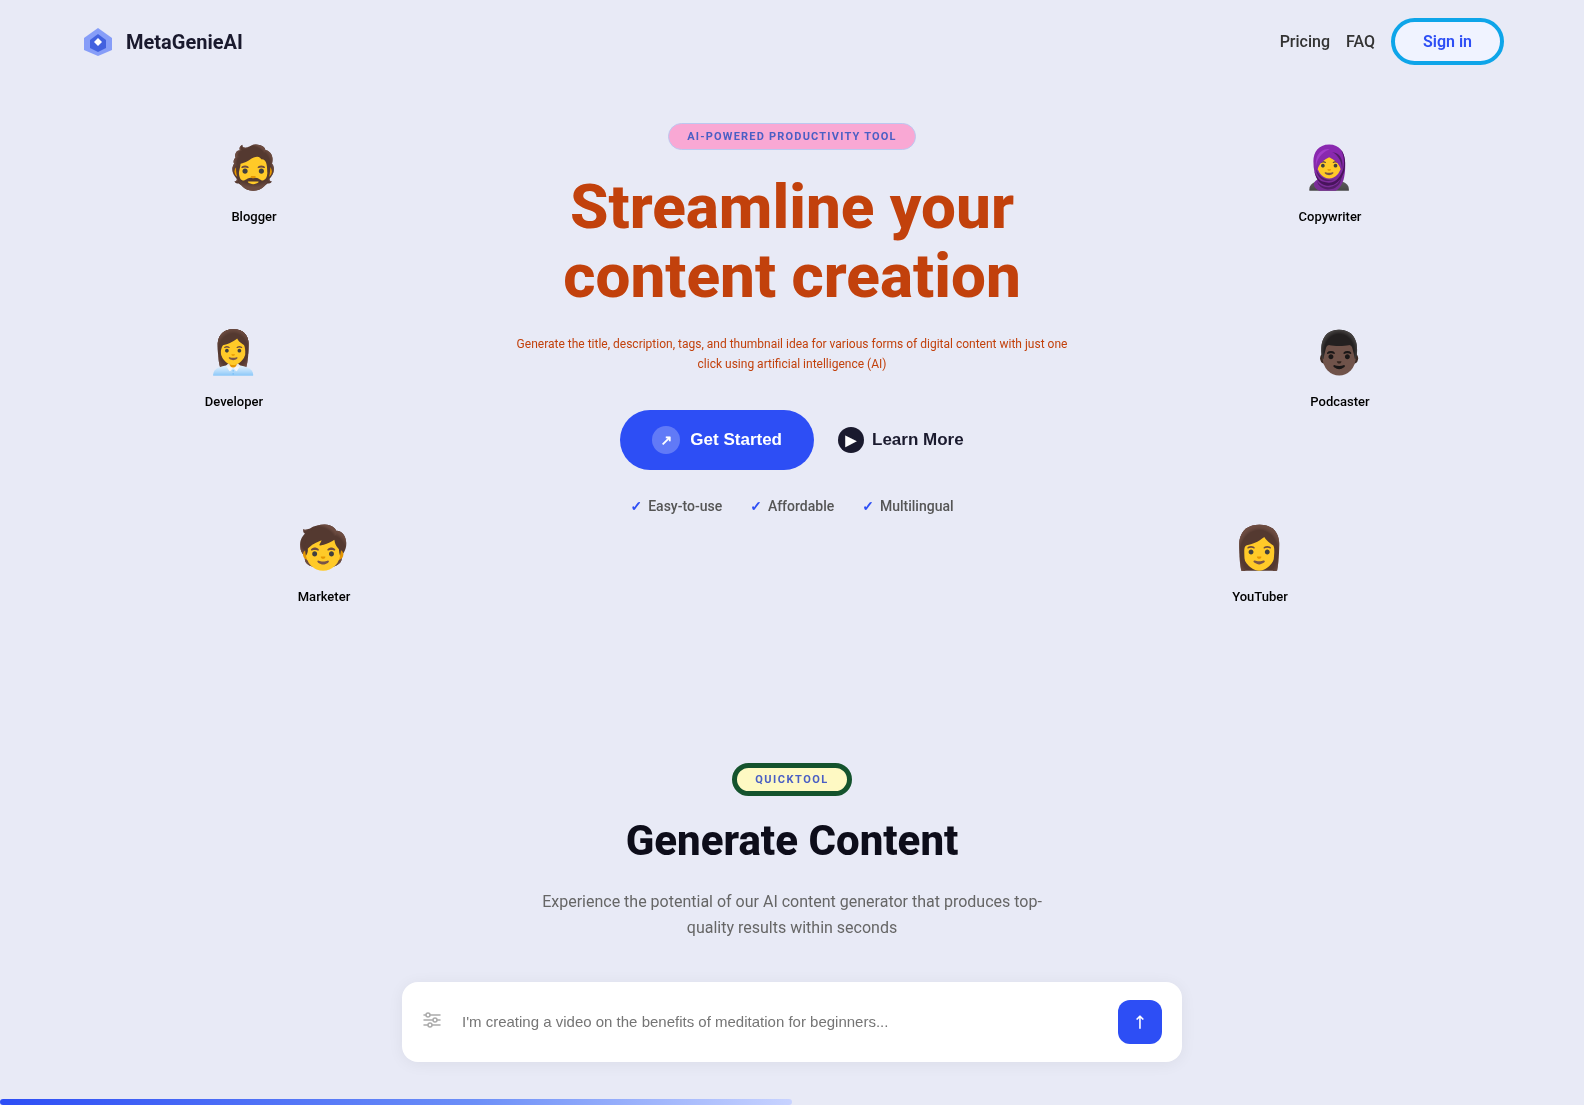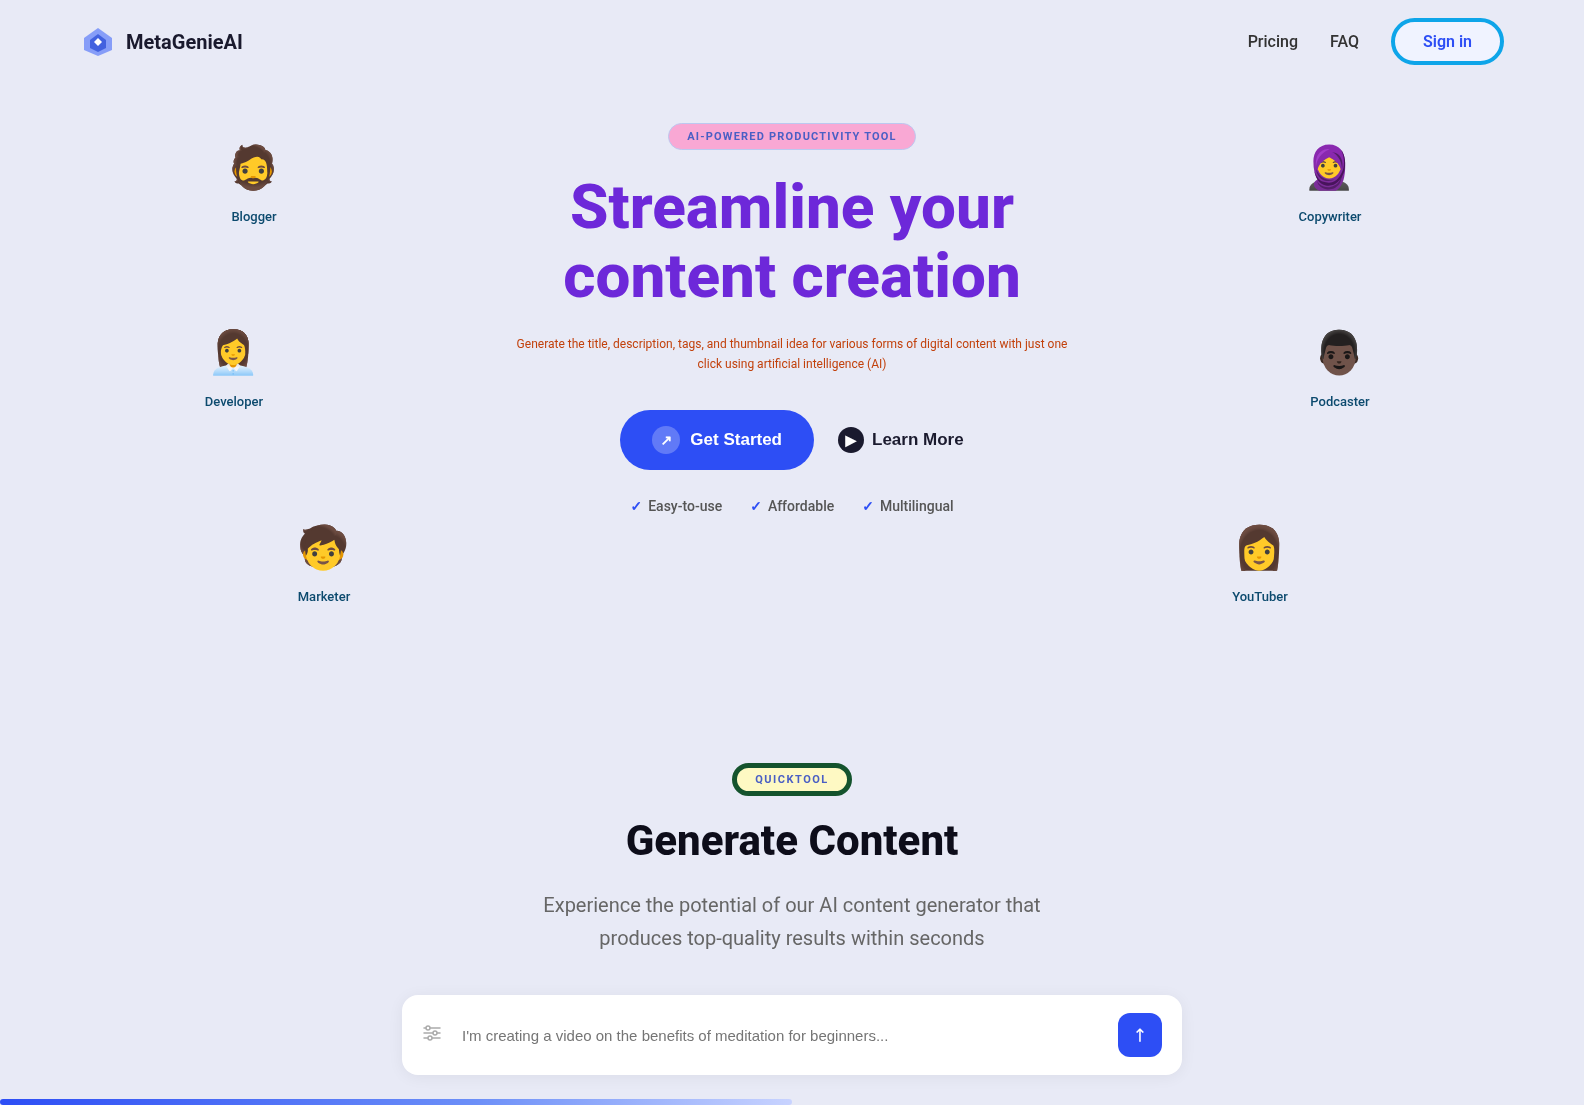--- a/index.html
+++ b/index.html
@@ -27,21 +27,21 @@
       color: #1a1a2e;
       text-align: right;
     }
     .logo-icon {
       width: 36px;
       height: 36px;
     }
     .nav-links {
       display: flex;
       align-items: center;
-      gap: 32px;
+      gap: 16px;
       text-align: right;
     }
     .nav-link {
       text-decoration: none;
       color: #333;
       font-size: 16px;
       font-weight: 500;
     }
     .nav-signin {
       background: #f0f3ff;
@@ -79,21 +79,21 @@
       height: 68px;
       border-radius: 50%;
       display: flex;
       align-items: center;
       justify-content: center;
       font-size: 42px;
       background: transparent;
     }
     .avatar-float .avatar-label {
       font-size: 13px;
-      color: #0c4a6e;
+      color: #000000;
       font-weight: 500;
     }
 
     .blogger { top: 50px; left: 220px; }
     .developer { top: 235px; left: 200px; }
     .marketer { top: 430px; left: 290px; }
     .copywriter { top: 50px; right: 220px; }
     .podcaster { top: 235px; right: 210px; }
     .youtuber { top: 430px; right: 290px; }
 
@@ -107,21 +107,21 @@
       font-weight: 700;
       letter-spacing: 1.2px;
       color: #4a5fc4;
       margin-bottom: 22px;
       text-transform: uppercase;
     }
 
     .hero-title {
       font-size: 62px;
       font-weight: 800;
-      color: #6d28d9;
+      color: #c2410c;
       line-height: 1.12;
       margin-bottom: 24px;
       max-width: 580px;
     }
 
     .hero-desc {
       font-size: 12px;
       color: #c2410c;
       max-width: 560px;
       line-height: 1.65;
@@ -220,21 +220,21 @@
       text-transform: uppercase;
       margin-bottom: 20px;
     }
     .section-title {
       font-size: 42px;
       font-weight: 800;
       color: #0d0d1a;
       margin-bottom: 24px;
     }
     .section-desc {
-      font-size: 20px;
+      font-size: 16px;
       color: #666;
       max-width: 520px;
       line-height: 1.65;
       margin-bottom: 40px;
     }
 
     
     .input-bar {
       width: 100%;
       max-width: 780px;

